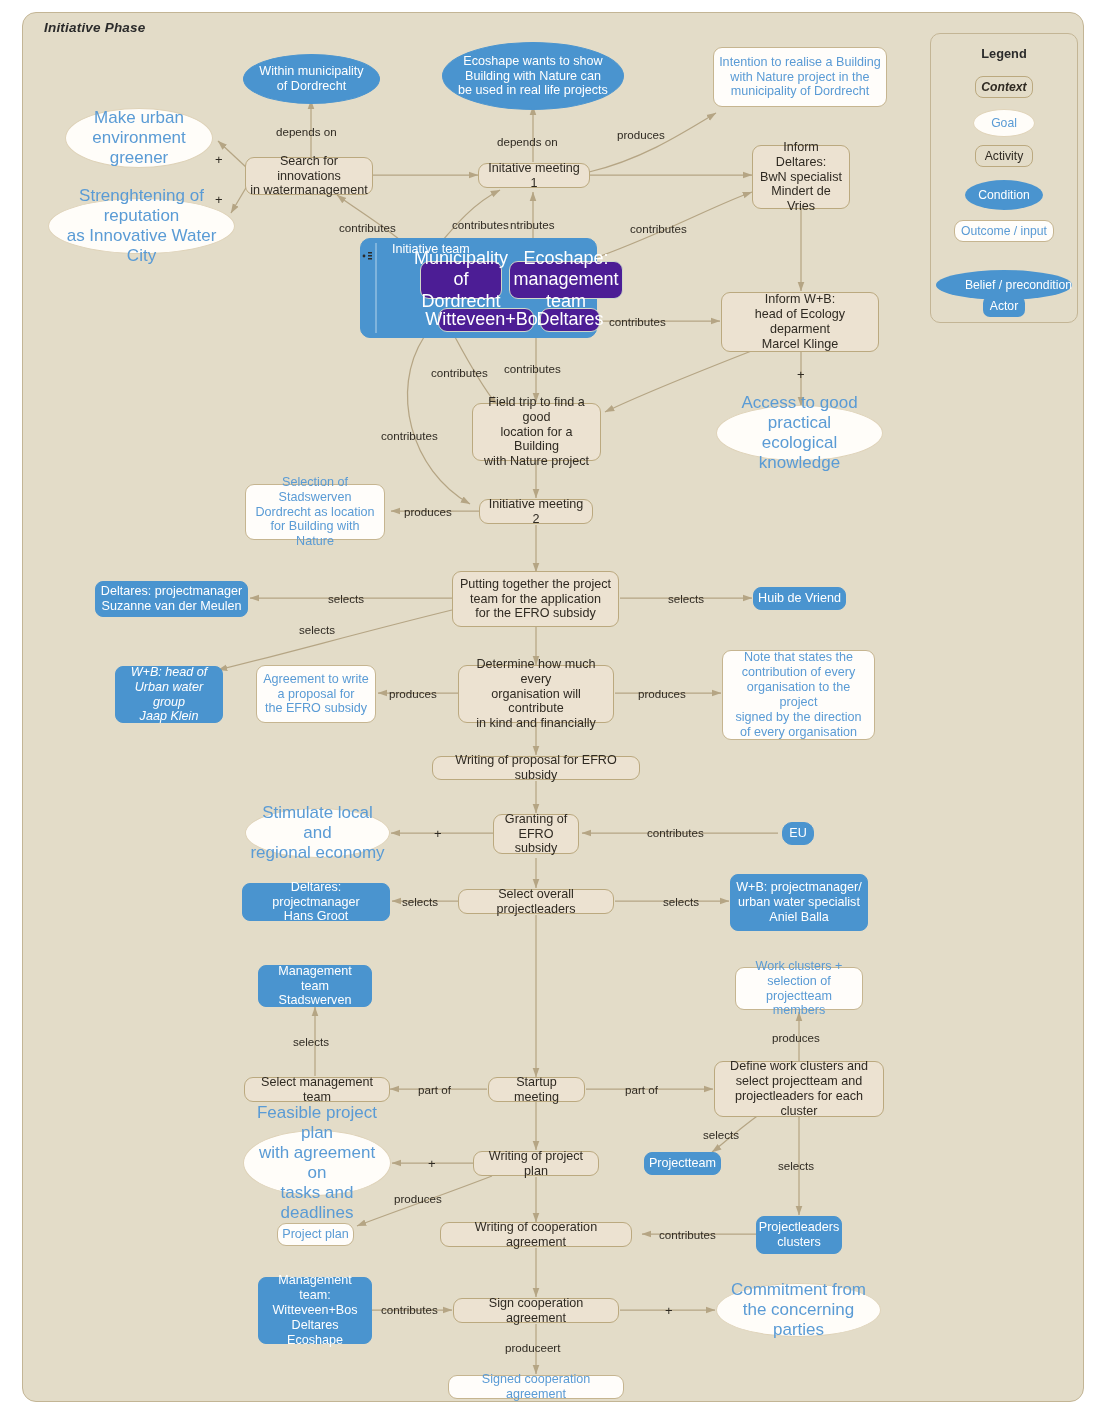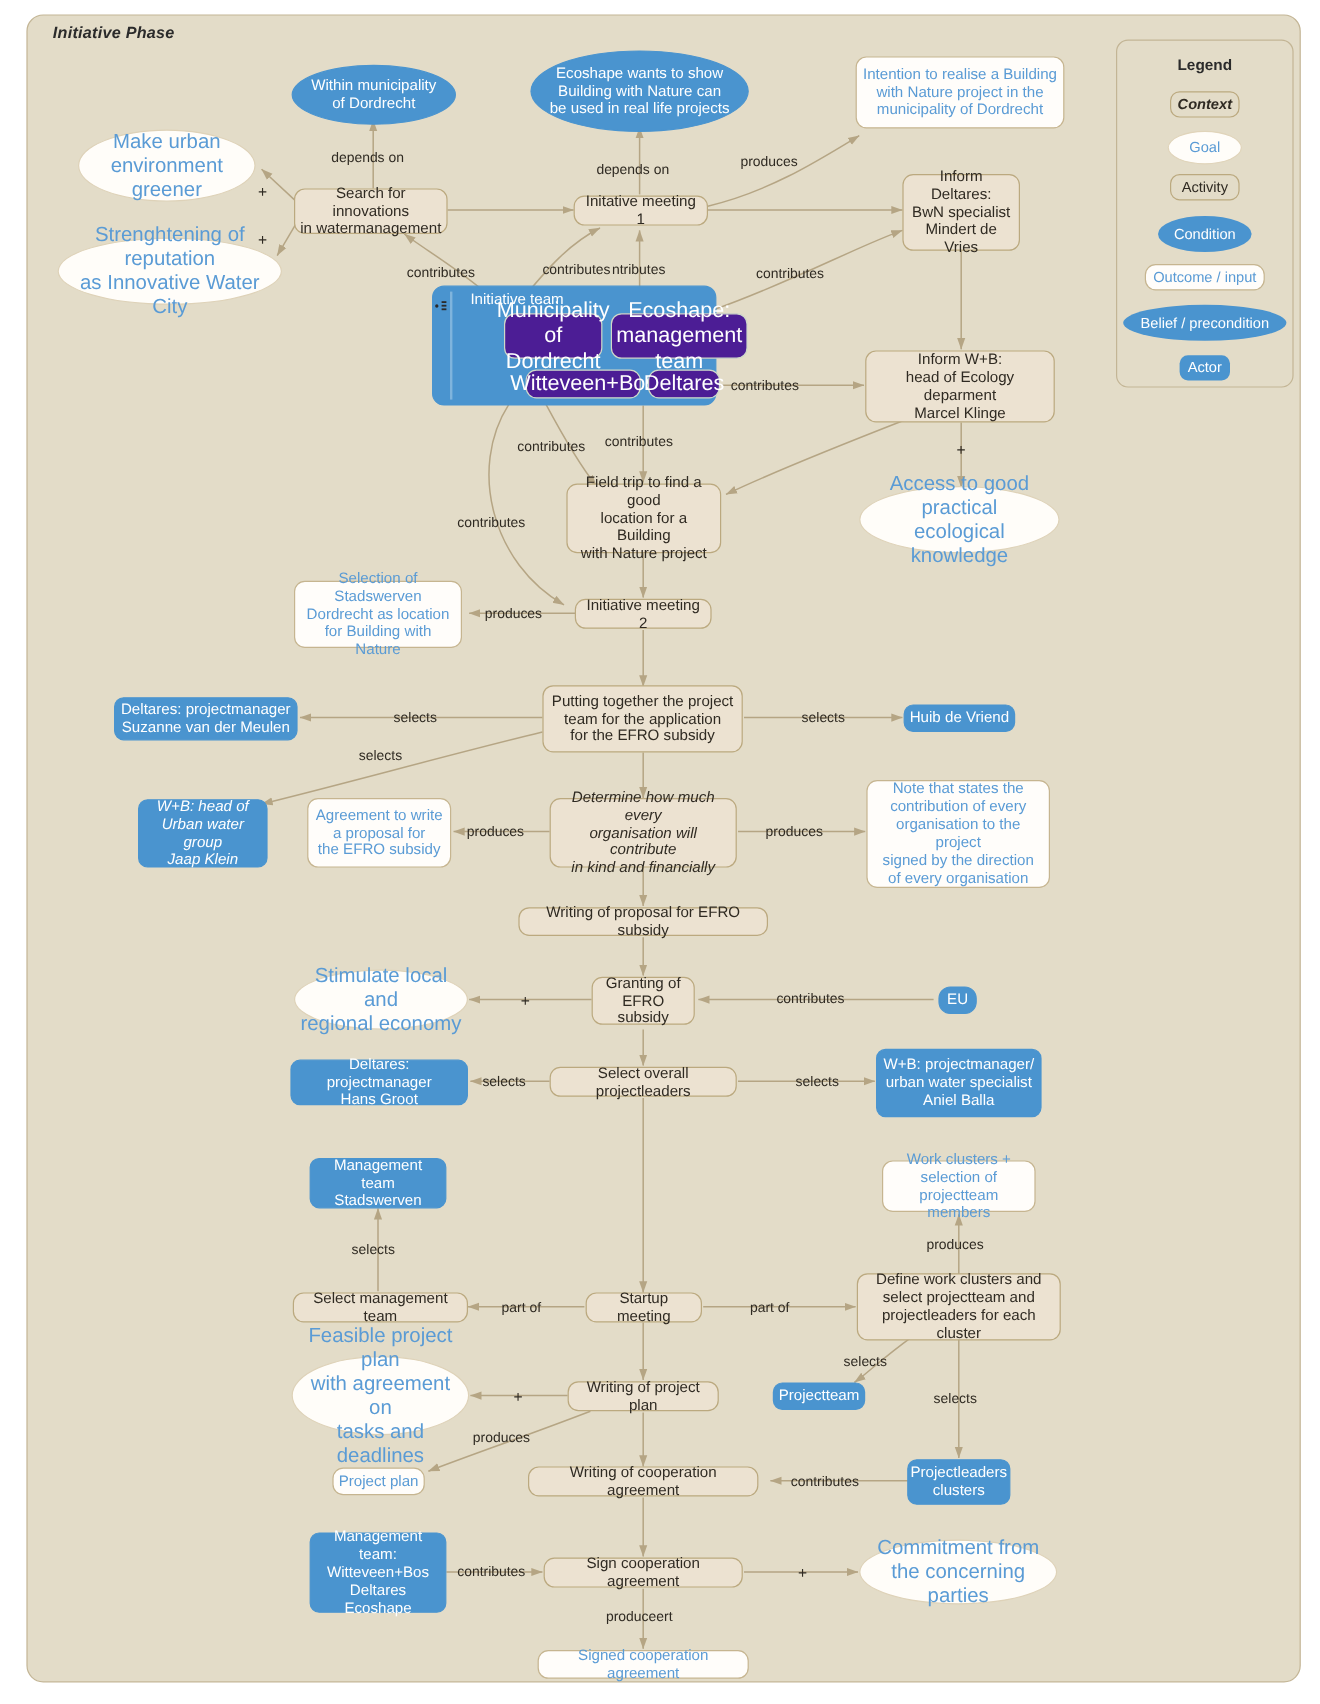--- a/index.html
+++ b/index.html
@@ -255,21 +255,21 @@
     </div>
 
   <div class="node actor" style="left:115px;top:666px;width:108px;height:57px;font-style:italic;">
     <span>W+B: head of<br>Urban water group<br>Jaap Klein</span>
     </div>
 
   <div class="node outcome" style="left:256px;top:665px;width:120px;height:58px;">
     <span>Agreement to write<br>a proposal for<br>the EFRO subsidy</span>
     </div>
 
-  <div class="node activity" style="left:458px;top:665px;width:156px;height:58px;font-style:italic;">
+  <div class="node activity" style="left:458px;top:665px;width:156px;height:58px;">
     <span>Determine how much every<br>organisation will contribute<br>in kind and financially</span>
     </div>
 
   <div class="node outcome" style="left:722px;top:650px;width:153px;height:90px;">
     <span>Note that states the<br>contribution of every<br>organisation to the project<br>signed by the direction<br>of every organisation</span>
     </div>
 
   <div class="node activity" style="left:432px;top:756px;width:208px;height:24px;">
     <span>Writing of proposal for EFRO subsidy</span>
     </div>
@@ -406,21 +406,21 @@
       </div>
     <div class="lg lg-activity" style="top:111px;width:58px;height:22px;">
       <span>Activity</span>
       </div>
     <div class="lg lg-condition" style="top:146px;width:78px;height:30px;">
       <span>Condition</span>
       </div>
     <div class="lg lg-outcome" style="top:186px;width:100px;height:22px;">
       <span>Outcome / input</span>
       </div>
-    <div class="lg lg-belief" style="top:220px;width:136px;height:30px;">
+    <div class="lg lg-belief" style="top:236px;width:136px;height:30px;justify-content:flex-end;">
       <span>Belief / precondition</span>
       </div>
     <div class="lg lg-actor" style="top:262px;width:42px;height:21px;">
       <span>Actor</span>
       </div>
   </div>
 
 </div>
 
 </body></html>

